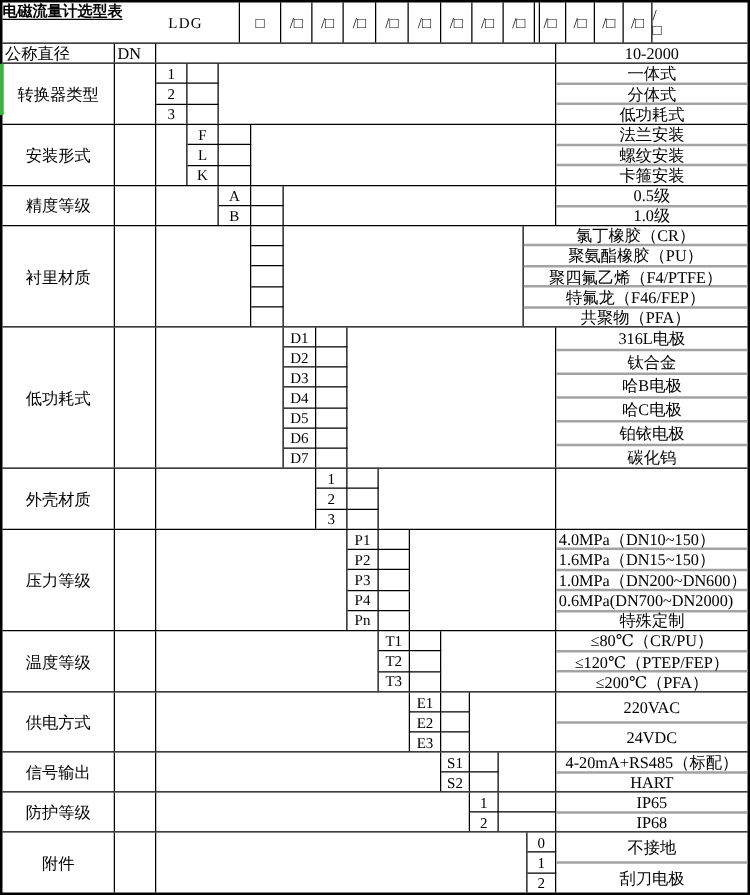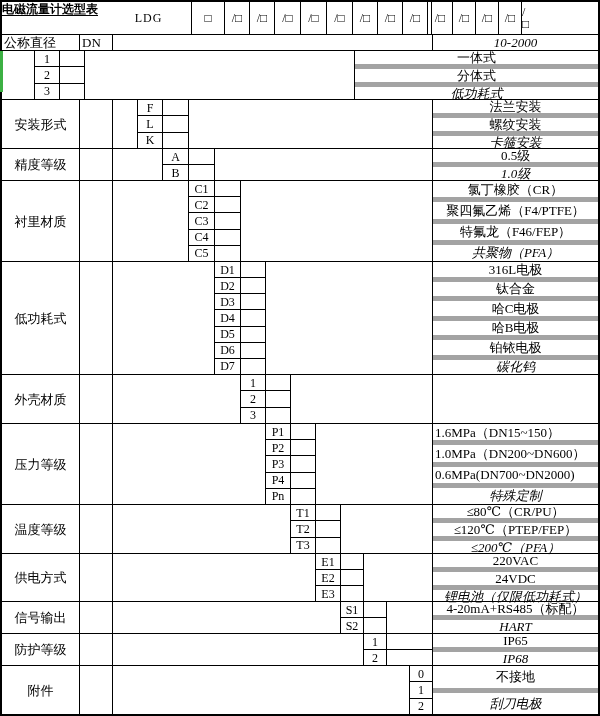--- a/index.html
+++ b/index.html
@@ -22,35 +22,35 @@
   .model-row { flex:1; display:flex; }
   .model-row > div { border-right:1px solid #000; display:flex; align-items:center; justify-content:center; font-size:12px; }
   .ldg { width:94px; flex:none; justify-content:flex-start; padding-left:8px; letter-spacing:1px; }
   .c1h { width:33px; flex:none; }
   .seg { flex:none; }
   .seg.last { flex:1; border-right:none; }
   .fn-cell { flex:1; display:flex; align-items:center; justify-content:center; font-weight:bold; }
   
   .group { flex:none; display:flex; border-bottom:1px solid #000; position:relative; }
   .group.last { border-bottom:none; flex:1; }
-  .glabel { width:78px; flex:none; border-right:1px solid #000;
+  .glabel { width:90px; flex:none; border-right:1px solid #000;
     display:flex; align-items:center; justify-content:center; }
   .glabel.left { justify-content:flex-start; padding-left:2px; }
   .gc1 { width:33px; flex:none; border-right:1px solid #000;
     display:flex; align-items:center; padding-left:2px; }
   .gpre, .gpost { flex:none; border-right:1px solid #000; }
   .gcodes, .gspacers, .gdescs { display:flex; flex-direction:column; }
   .gcodes { flex:none; }
   .gspacers { flex:none; }
   .gdescs { flex:1; }
   .code, .spc { flex:1; border-right:1px solid #000; border-bottom:1px solid #000;
     display:flex; align-items:center; justify-content:center; font-size:12px; }
   .gcodes .code:last-child, .gspacers .spc:last-child { border-bottom:none; }
-  .desc { flex:1; border-bottom:5px solid #a3a3a3; display:flex; align-items:center; justify-content:center; }
-  .gdescs .desc:last-child { border-bottom:none;font-style:italic; }
+  .desc { flex:1; border-bottom:2px solid #a3a3a3; display:flex; align-items:center; justify-content:center; }
+  .gdescs .desc:last-child { border-bottom:none; }
   .desc.ta-l { justify-content:flex-start; padding-left:2px; }
   
   .group-transducer::before { content:""; position:absolute; left:-2px; top:0;
     width:3px; height:85%; background:#3cb043; }
 </style>
 </head>
 <body>
 
 <div class="table">
 
@@ -80,20 +80,21 @@
   <div class="group" style="height:16px">
     <div class="glabel left">公称直径</div>
     <div class="gc1">DN</div>
     <div class="gpre" style="width:320px"></div>
     <div class="gdescs">
       <div class="desc">10-2000</div>
     </div>
   </div>
 
   <div class="group group-transducer" style="height:49px">
+    <div class="glabel">转换器类型</div>
     <div class="gc1"></div>
     <div class="gcodes" style="width:25px">
       <div class="code">1</div>
       <div class="code">2</div>
       <div class="code">3</div>
     </div>
     <div class="gspacers" style="width:25px">
       <div class="spc"></div>
       <div class="spc"></div>
       <div class="spc"></div>
@@ -144,37 +145,31 @@
     <div class="gdescs">
       <div class="desc">0.5级</div>
       <div class="desc">1.0级</div>
     </div>
   </div>
 
   <div class="group" style="height:81px">
     <div class="glabel">衬里材质</div>
     <div class="gc1"></div>
     <div class="gpre" style="width:76px"></div>
-    <div class="gcodes" style="width:26px">
-      <div class="code">C1</div>
-      <div class="code">C2</div>
-      <div class="code">C3</div>
-      <div class="code">C4</div>
-      <div class="code">C5</div>
-    </div>
     <div class="gspacers" style="width:26px">
       <div class="spc"></div>
       <div class="spc"></div>
       <div class="spc"></div>
       <div class="spc"></div>
       <div class="spc"></div>
     </div>
     <div class="gpost" style="width:192px"></div>
     <div class="gdescs">
       <div class="desc">氯丁橡胶（CR）</div>
+      <div class="desc">聚氨酯橡胶（PU）</div>
       <div class="desc">聚四氟乙烯（F4/PTFE）</div>
       <div class="desc">特氟龙（F46/FEP）</div>
       <div class="desc">共聚物（PFA）</div>
     </div>
   </div>
 
   <div class="group" style="height:113px">
     <div class="glabel">低功耗式</div>
     <div class="gc1"></div>
     <div class="gpre" style="width:102px"></div>
@@ -193,22 +188,22 @@
       <div class="spc"></div>
       <div class="spc"></div>
       <div class="spc"></div>
       <div class="spc"></div>
       <div class="spc"></div>
     </div>
     <div class="gpost" style="width:167px"></div>
     <div class="gdescs">
       <div class="desc">316L电极</div>
       <div class="desc">钛合金</div>
+      <div class="desc">哈B电极</div>
       <div class="desc">哈C电极</div>
-      <div class="desc">哈B电极</div>
       <div class="desc">铂铱电极</div>
       <div class="desc">碳化钨</div>
     </div>
   </div>
 
   <div class="group" style="height:49px">
     <div class="glabel">外壳材质</div>
     <div class="gc1"></div>
     <div class="gpre" style="width:128px"></div>
     <div class="gcodes" style="width:25px">
@@ -237,20 +232,21 @@
     </div>
     <div class="gspacers" style="width:25px">
       <div class="spc"></div>
       <div class="spc"></div>
       <div class="spc"></div>
       <div class="spc"></div>
       <div class="spc"></div>
     </div>
     <div class="gpost" style="width:117px"></div>
     <div class="gdescs">
+      <div class="desc ta-l">4.0MPa（DN10~150）</div>
       <div class="desc ta-l">1.6MPa（DN15~150）</div>
       <div class="desc ta-l">1.0MPa（DN200~DN600）</div>
       <div class="desc ta-l">0.6MPa(DN700~DN2000)</div>
       <div class="desc">特殊定制</div>
     </div>
   </div>
 
   <div class="group" style="height:49px">
     <div class="glabel">温度等级</div>
     <div class="gc1"></div>
@@ -284,21 +280,20 @@
     </div>
     <div class="gspacers" style="width:23px">
       <div class="spc"></div>
       <div class="spc"></div>
       <div class="spc"></div>
     </div>
     <div class="gpost" style="width:69px"></div>
     <div class="gdescs">
       <div class="desc">220VAC</div>
       <div class="desc">24VDC</div>
-      <div class="desc">锂电池（仅限低功耗式）</div>
     </div>
   </div>
 
   <div class="group" style="height:32px">
     <div class="glabel">信号输出</div>
     <div class="gc1"></div>
     <div class="gpre" style="width:228px"></div>
     <div class="gcodes" style="width:23px">
       <div class="code">S1</div>
       <div class="code">S2</div>

